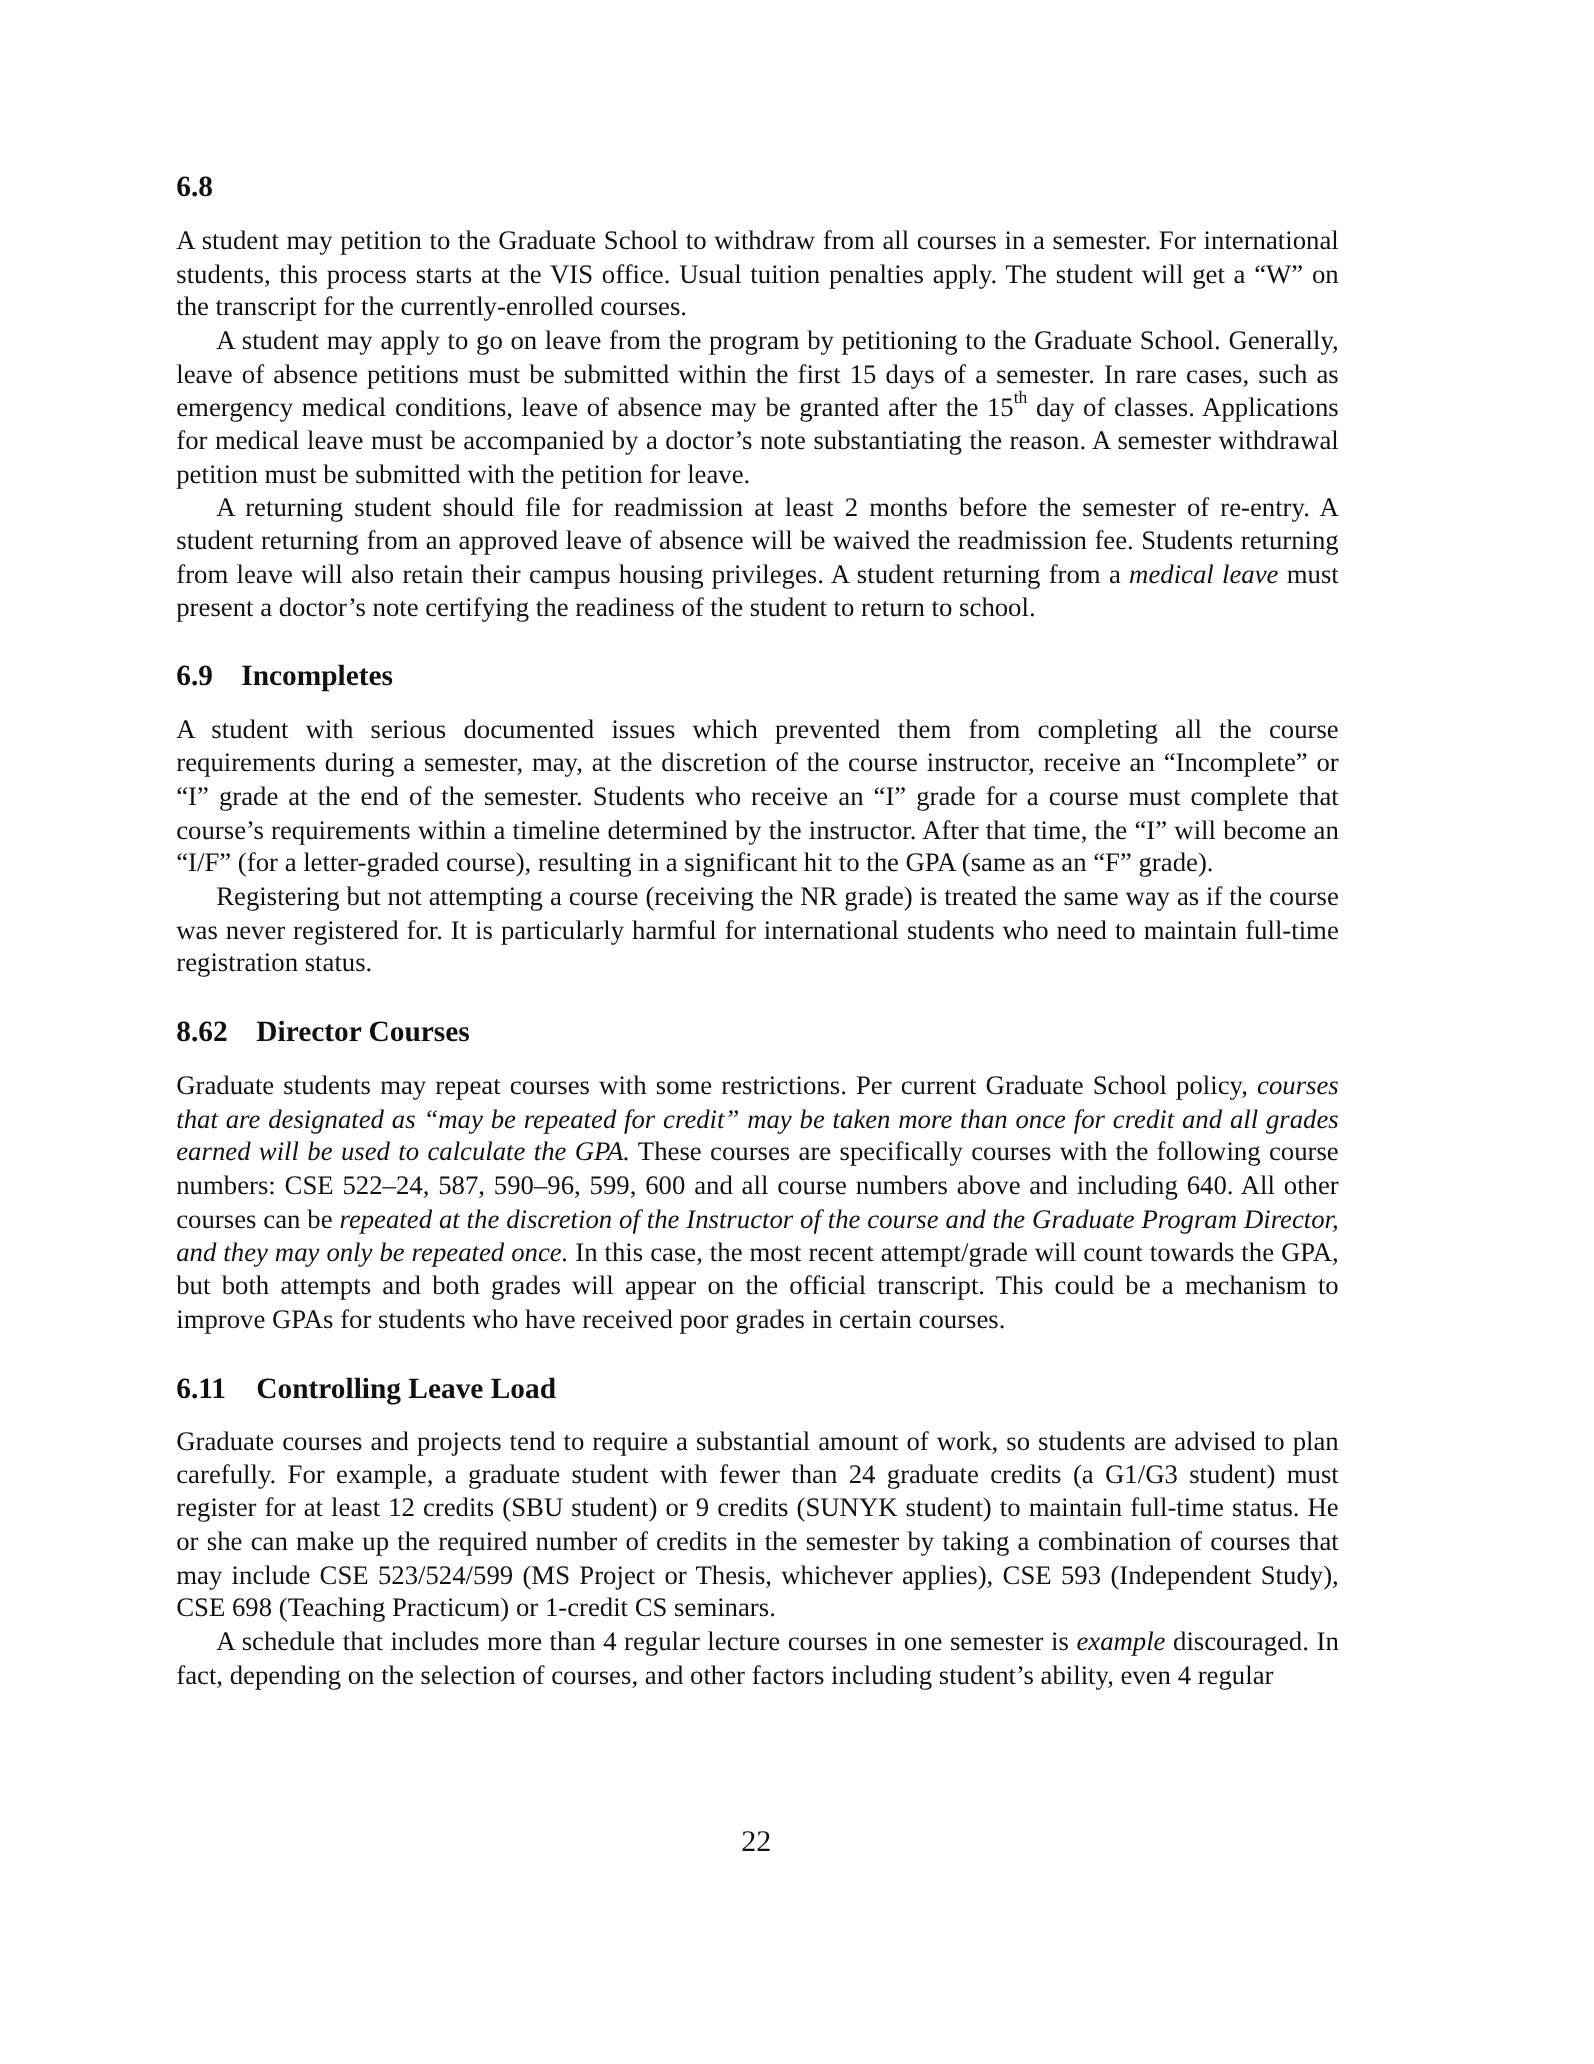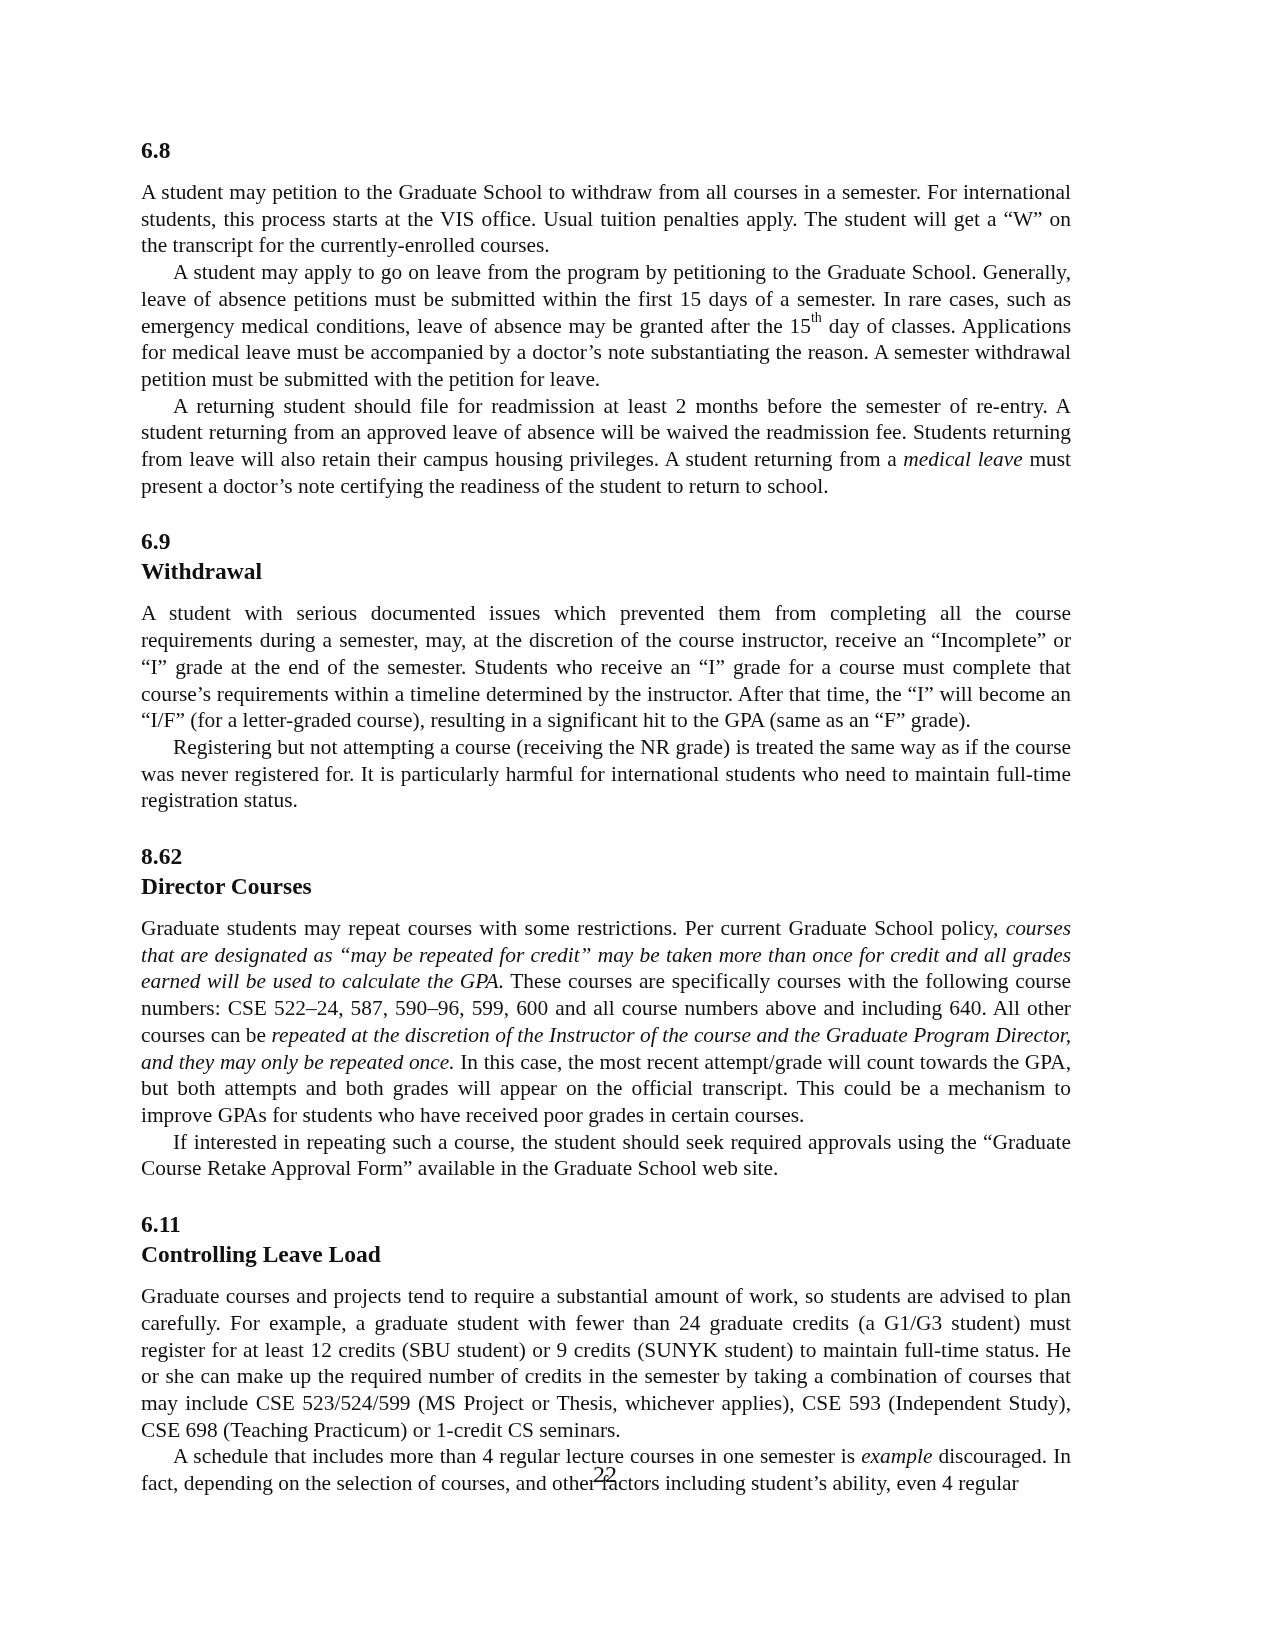--- a/index.html
+++ b/index.html
@@ -14,21 +14,20 @@
     font-size: 21.4px;
     line-height: 26.7px;
   }
   .section { margin: 0; }
   .section-heading {
     font-weight: bold;
     font-size: 23.5px;
     line-height: 30px;
     margin: 0 0 14px 0;
     display: flex;
-    flex-direction: column;
   }
   .section-heading .num { display: inline-block; min-width: 52px; }
   .section-heading.wide .num { min-width: 64px; }
   .para {
     margin: 0;
     text-align: justify;
     text-indent: 0;
     hyphens: manual;
   }
   .para.indent { text-indent: 32px; }
@@ -57,35 +56,34 @@
     <p class="para"><span>A student may petition to the Graduate School to withdraw from all courses in a semester. For international students, this process starts at the VIS office. Usual tuition penalties apply. The student will get a “W” on the transcript for the currently-enrolled courses.</span></p>
     <p class="para indent"><span>A student may apply to go on leave from the program by petitioning to the Graduate School. Generally, leave of absence petitions must be submitted within the first 15 days of a semester. In rare cases, such as emergency medical conditions, leave of absence may be granted after the 15</span><sup>th</sup><span> day of classes. Applications for medical leave must be accompanied by a doctor’s note substantiating the reason. A semester withdrawal petition must be submitted with the petition for leave.</span></p>
     <p class="para indent"><span>A returning student should file for readmission at least 2 months before the semester of re-entry. A student returning from an approved leave of absence will be waived the readmission fee. Students returning from leave will also retain their campus housing privileges. A student returning from a </span><em>medical leave</em><span> must present a doctor’s note certifying the readiness of the student to return to school.</span></p>
   </section>
 
   <div class="gap"></div>
 
   <section class="section">
     <h2 class="section-heading">
       <span class="num">6.9</span>
-      <span>Withdrawal</span>
+      <span>Incompletes</span>
     </h2>
     <p class="para"><span>A student with serious documented issues which prevented them from completing all the course requirements during a semester, may, at the discretion of the course instructor, receive an “Incomplete” or “I” grade at the end of the semester. Students who receive an “I” grade for a course must complete that course’s requirements within a timeline determined by the instructor. After that time, the “I” will become an “I/F” (for a letter-graded course), resulting in a significant hit to the GPA (same as an “F” grade).</span></p>
     <p class="para indent"><span>Registering but not attempting a course (receiving the NR grade) is treated the same way as if the course was never registered for. It is particularly harmful for international students who need to maintain full-time registration status.</span></p>
   </section>
 
   <div class="gap"></div>
 
   <section class="section">
     <h2 class="section-heading wide">
       <span class="num">8.62</span>
       <span>Director Courses</span>
     </h2>
     <p class="para"><span>Graduate students may repeat courses with some restrictions. Per current Graduate School policy, </span><em>courses that are designated as “may be repeated for credit” may be taken more than once for credit and all grades earned will be used to calculate the GPA.</em><span> These courses are specifically courses with the following course numbers: CSE 522–24, 587, 590–96, 599, 600 and all course numbers above and including 640. All other courses can be </span><em>repeated at the discretion of the Instructor of the course and the Graduate Program Director, and they may only be repeated once.</em><span> In this case, the most recent attempt/grade will count towards the GPA, but both attempts and both grades will appear on the official transcript. This could be a mechanism to improve GPAs for students who have received poor grades in certain courses.</span></p>
-    <p class="para indent"><span>If interested in repeating such a course, the student should seek required approvals using the “Graduate Course Retake Approval Form” available in the Graduate School web site.</span></p>
   </section>
 
   <div class="gap"></div>
 
   <section class="section">
     <h2 class="section-heading wide">
       <span class="num">6.11</span>
       <span>Controlling Leave Load</span>
     </h2>
     <p class="para"><span>Graduate courses and projects tend to require a substantial amount of work, so students are advised to plan carefully. For example, a graduate student with fewer than 24 graduate credits (a G1/G3 student) must register for at least 12 credits (SBU student) or 9 credits (SUNYK student) to maintain full-time status. He or she can make up the required number of credits in the semester by taking a combination of courses that may include CSE 523/524/599 (MS Project or Thesis, whichever applies), CSE 593 (Independent Study), CSE 698 (Teaching Practicum) or 1-credit CS seminars.</span></p>

